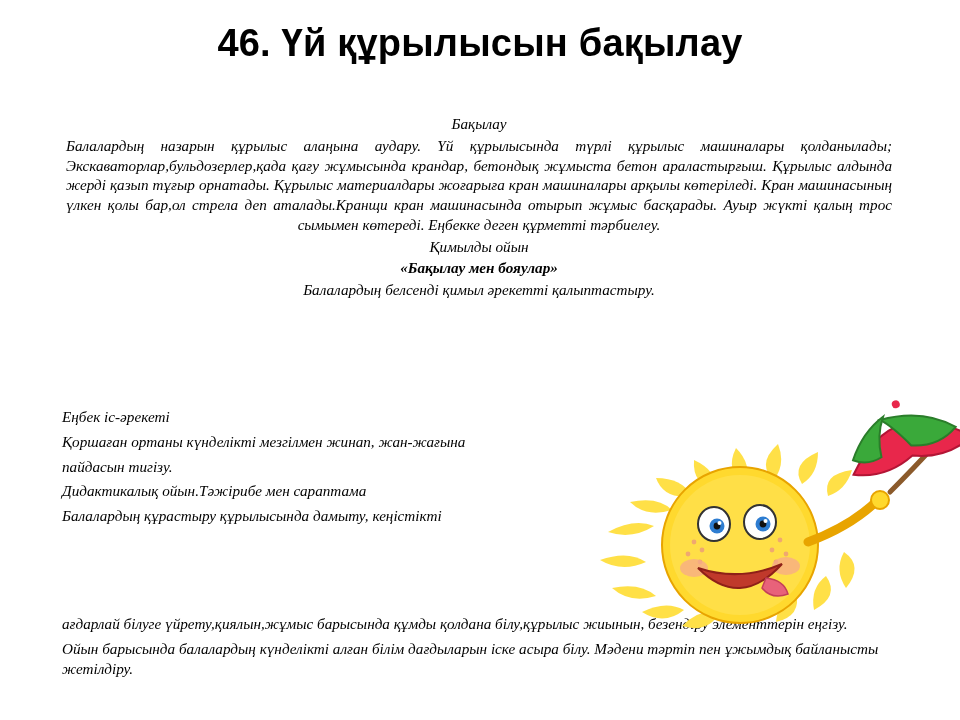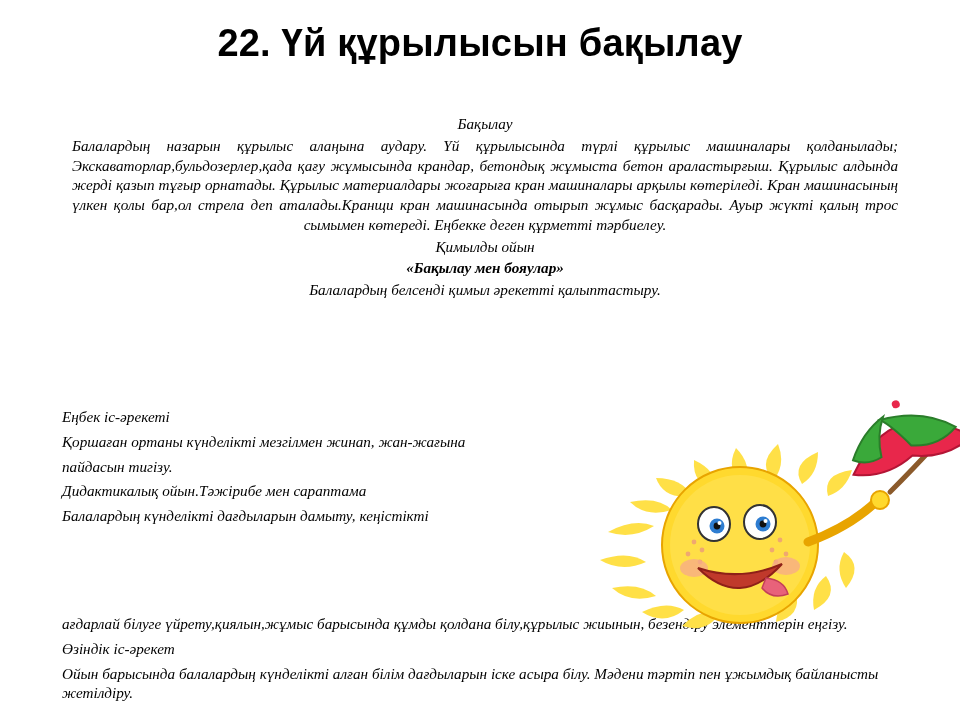--- a/index.html
+++ b/index.html
@@ -26,21 +26,21 @@
     font-weight: bold;
     font-size: 38px;
     text-align: center;
     margin: 22px 0 6px 0;
     letter-spacing: 0.2px;
     color: #000000;
   }
   .body-col {
     position: absolute;
     top: 92px;
-    left: 66px;
+    left: 60px;
     width: 838px;
   }
   .p {
     font-style: italic;
     font-size: 15.2px;
     line-height: 1.30;
     margin: 0 0 2px 0;
   }
   .center { text-align: center; }
   .just { text-align: justify; text-align-last: center; }
@@ -69,41 +69,40 @@
     top: 360px;
     width: 370px;
     height: 250px;
   }
 </style>
 </head>
 <body>
 
 <div class="slide">
 
-  <h1 class="title">22. Үй құрылысын бақылау</h1>
+  <h1 class="title">46. Үй құрылысын бақылау</h1>
 
   <div class="body-col">
     <p class="p center">Бақылау</p>
     <p class="p just narrow2">Балалардың назарын құрылыс алаңына аудару. Үй құрылысында түрлі құрылыс машиналары қолданылады; Экскаваторлар,бульдозерлер,қада қағу жұмысында крандар, бетондық жұмыста бетон араластырғыш. Құрылыс алдында жерді қазып тұғыр орнатады. Құрылыс материалдары жоғарыға кран машиналары арқылы көтеріледі. Кран машинасының үлкен қолы бар,ол стрела деп аталады.Кранщи кран машинасында отырып жұмыс басқарады. Ауыр жүкті қалың трос сымымен көтереді. Еңбекке деген құрметті тәрбиелеу.</p>
     <p class="p center">Қимылды ойын</p>
     <p class="p center bold">«Бақылау мен бояулар»</p>
     <p class="p center">Балалардың белсенді қимыл әрекетті қалыптастыру.</p>
   </div>
 
   <div class="lower-block">
     <p class="p leftp">Еңбек іс-әрекеті</p>
     <p class="p leftp">Қоршаған ортаны күнделікті мезгілмен  жинап, жан-жағына</p>
     <p class="p leftp">пайдасын тигізу.</p>
     <p class="p leftp">Дидактикалық ойын.Тәжірибе мен сараптама</p>
-    <p class="p leftp">Балалардың күнделікті дағдыларын дамыту, кеңістікті</p>
+    <p class="p leftp">Балалардың құрастыру құрылысында дамыту, кеңістікті</p>
   </div>
 
   <div class="lower-wide">
     <p class="p leftp">ағдарлай білуге үйрету,қиялын,жұмыс барысында құмды қолдана білу,құрылыс жиынын, безендіру элементтерін еңгізу.</p>
-    <p class="p leftp">Өзіндік іс-әрекет</p>
     <p class="p leftp">Ойын барысында балалардың күнделікті алған білім  дағдыларын іске асыра білу. Мәдени тәртіп пен ұжымдық байланысты жетілдіру.</p>
   </div>
 
   <div class="art">
     <svg viewBox="0 0 370 250" width="370" height="250" xmlns="http://www.w3.org/2000/svg">
 
       <g fill="#FFE047">
         <path d="M18 150 q 26 -14 46 -6 q -22 14 -46 6 z"></path>
         <path d="M10 178 q 28 -10 46 2 q -24 11 -46 -2 z"></path>
         <path d="M22 206 q 28 -6 44 8 q -26 8 -44 -8 z"></path>

